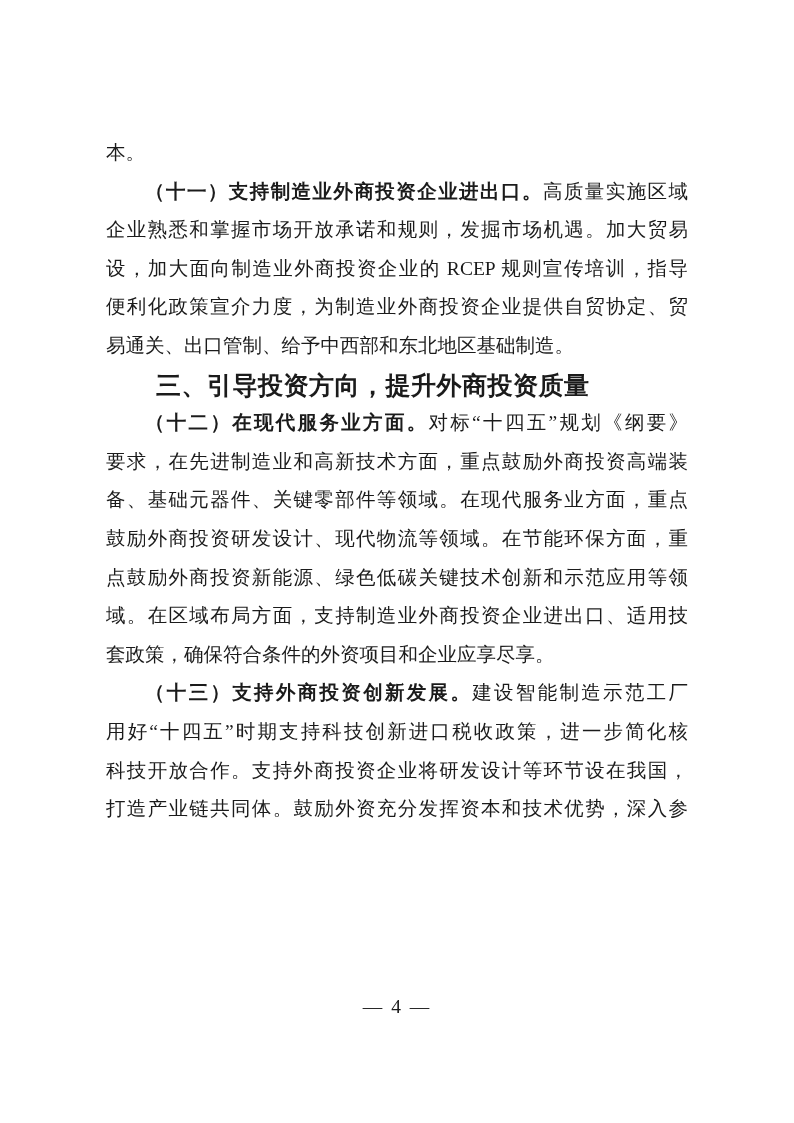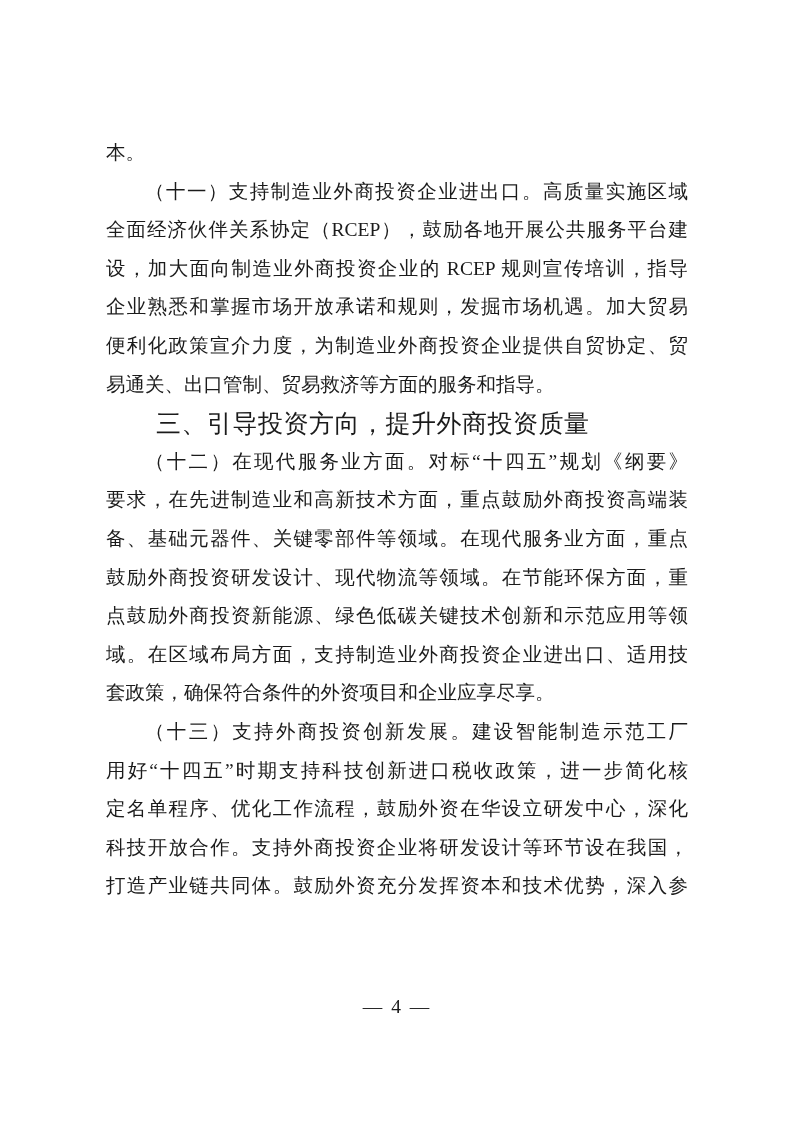--- a/index.html
+++ b/index.html
@@ -34,21 +34,21 @@
     text-align: justify;
     text-align-last: justify;
   }
   .line.heading {
     font-family: "Liberation Sans", "DejaVu Sans", sans-serif;
     font-weight: 700;
     font-size: 25px;
     letter-spacing: 0.5px;
   }
   .bold-lead {
-    font-weight: 400;
+    font-weight: 700;
     margin-top: 25px;
   }
   .page-footer {
     position: absolute;
     left: 0;
     right: 0;
     top: 996px;
     text-align: center;
   }
   .page-number {
@@ -57,35 +57,33 @@
     color: #1b1b1b;
   }
 </style>
 </head>
 <body>
 
 <div class="page">
   <main class="content">
       <div class="line"><span>本。</span></div>
       <div class="line just" style="padding-left: 2em;"><span class="bold-lead">（十一）支持制造业外商投资企业进出口。</span><span>高质量实施区域</span></div>
-      <div class="line just"><span>全面经济伙伴关系协定（RCEP），鼓励各地开展公共服务平台建</span></div>
+      <div class="line just"><span>企业熟悉和掌握市场开放承诺和规则，发掘市场机遇。加大贸易</span></div>
       <div class="line just"><span>设，加大面向制造业外商投资企业的 RCEP 规则宣传培训，指导</span></div>
-      <div class="line just"><span>企业熟悉和掌握市场开放承诺和规则，发掘市场机遇。加大贸易</span></div>
       <div class="line just"><span>便利化政策宣介力度，为制造业外商投资企业提供自贸协定、贸</span></div>
-      <div class="line"><span>易通关、出口管制、贸易救济等方面的服务和指导。</span></div>
+      <div class="line"><span>易通关、出口管制、给予中西部和东北地区基础制造。</span></div>
       <div class="line heading" style="padding-left: 2em;"><span class="bold-lead">三、引导投资方向，提升外商投资质量</span></div>
       <div class="line just" style="padding-left: 2em;"><span class="bold-lead">（十二）在现代服务业方面。</span><span>对标“十四五”规划《纲要》</span></div>
       <div class="line just"><span>要求，在先进制造业和高新技术方面，重点鼓励外商投资高端装</span></div>
       <div class="line just"><span>备、基础元器件、关键零部件等领域。在现代服务业方面，重点</span></div>
       <div class="line just"><span>鼓励外商投资研发设计、现代物流等领域。在节能环保方面，重</span></div>
       <div class="line just"><span>点鼓励外商投资新能源、绿色低碳关键技术创新和示范应用等领</span></div>
       <div class="line just"><span>域。在区域布局方面，支持制造业外商投资企业进出口、适用技</span></div>
       <div class="line"><span>套政策，确保符合条件的外资项目和企业应享尽享。</span></div>
       <div class="line just" style="padding-left: 2em;"><span class="bold-lead">（十三）支持外商投资创新发展。</span><span>建设智能制造示范工厂</span></div>
       <div class="line just"><span>用好“十四五”时期支持科技创新进口税收政策，进一步简化核</span></div>
-      <div class="line just"><span>定名单程序、优化工作流程，鼓励外资在华设立研发中心，深化</span></div>
       <div class="line just"><span>科技开放合作。支持外商投资企业将研发设计等环节设在我国，</span></div>
       <div class="line just"><span>打造产业链共同体。鼓励外资充分发挥资本和技术优势，深入参</span></div>
     </main>
   <footer class="page-footer">
     <span class="page-number">— 4 —</span>
   </footer>
 </div>
 
 </body></html>

